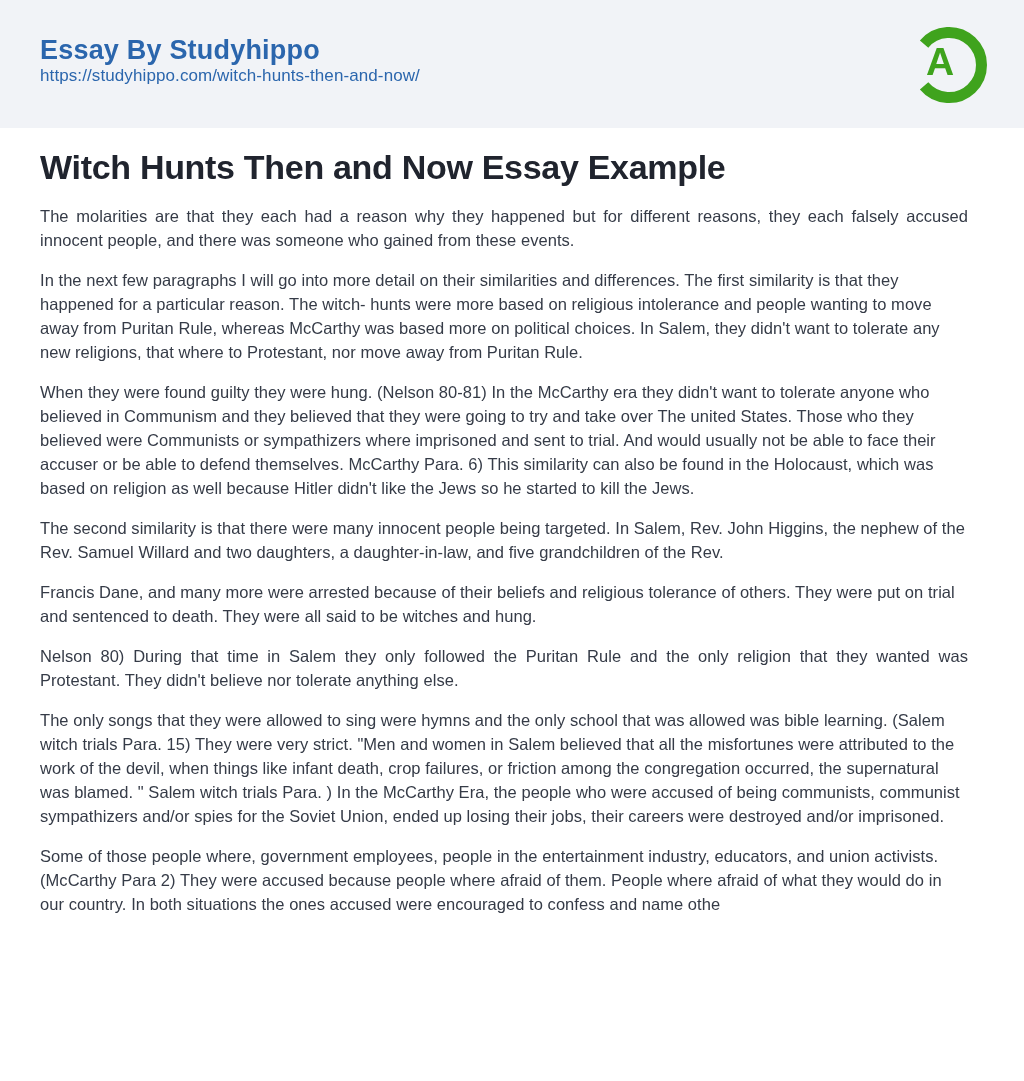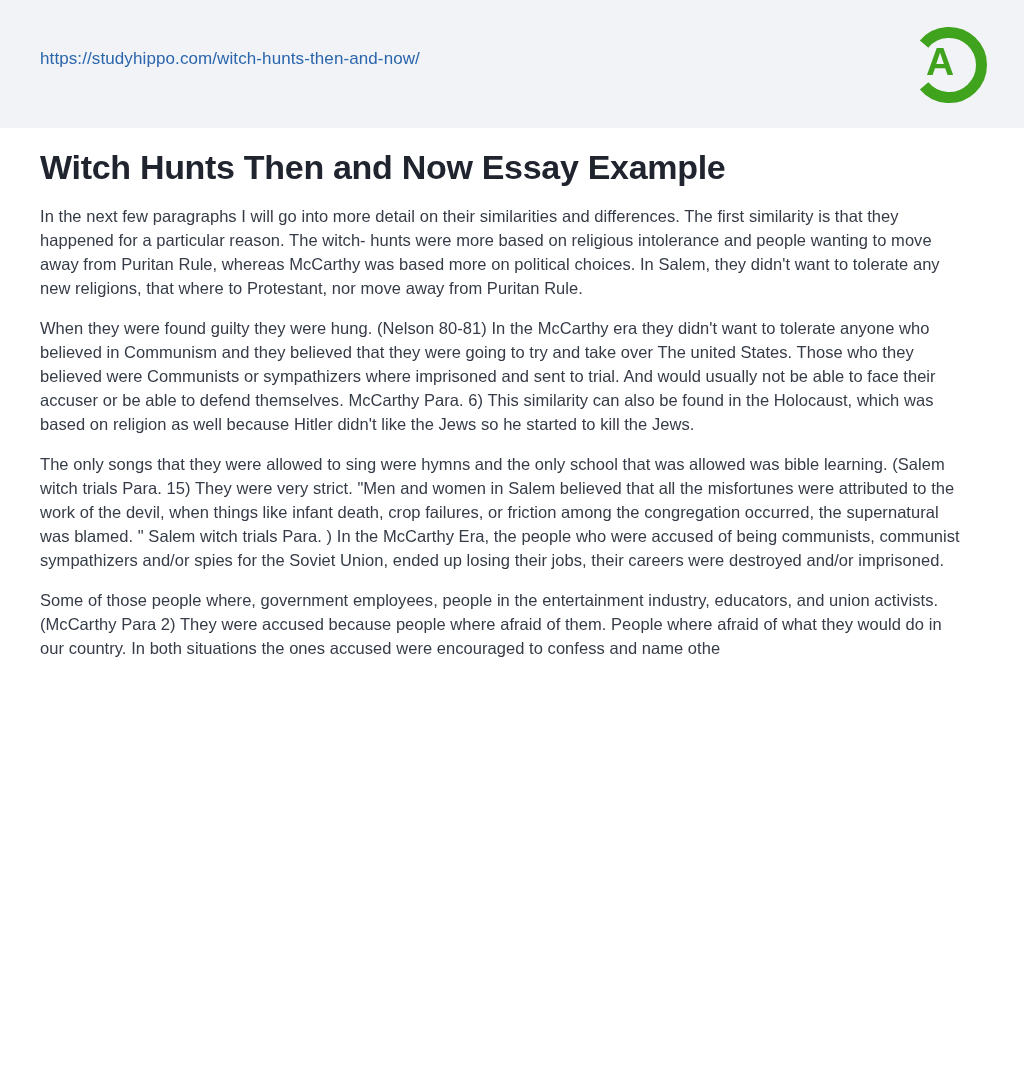--- a/index.html
+++ b/index.html
@@ -19,21 +19,20 @@
   }
   .site-title {
     color: #2b66ad;
     font-size: 27px;
     font-weight: bold;
     letter-spacing: 0.2px;
     line-height: 1.1;
   }
   .site-url {
     display: block;
-    margin-top: 13px;
     color: #2b66ad;
     font-size: 17px;
     text-decoration: none;
     letter-spacing: 0.1px;
   }
   .logo {
     position: absolute;
     top: 18px;
     left: 905px;
     width: 84px;
@@ -58,28 +57,33 @@
     letter-spacing: 0.05px;
   }
   .essay-body p.justify {
     text-align: justify;
   }
 </style>
 </head>
 <body>
 
 <header class="page-header">
+  <div class="site-title">Essay By Studyhippo</div>
   <a class="site-url" href="#">https://studyhippo.com/witch-hunts-then-and-now/</a>
   <div class="logo">
     <svg width="84" height="94" viewBox="0 0 84 94" xmlns="http://www.w3.org/2000/svg">
       <path d="M 19.1 26.1 A 32.5 32.5 0 1 1 19.1 67.9" fill="none" stroke="#3fa31d" stroke-width="11" stroke-linecap="butt"></path>
       <text x="35" y="57" text-anchor="middle" font-family="Liberation Sans, sans-serif" font-size="39" font-weight="bold" fill="#3fa31d">A</text>
     </svg>
   </div>
 </header>
 
 <main class="essay-body">
   <h1 class="essay-title">Witch Hunts Then and Now Essay Example</h1>
+  <p class="justify">The molarities are that they each had a reason why they happened but for different reasons, they each falsely accused innocent people, and there was someone who gained from these events.</p>
   <p>In the next few paragraphs I will go into more detail on their similarities and differences. The first similarity is that they happened for a particular reason. The witch- hunts were more based on religious intolerance and people wanting to move away from Puritan Rule, whereas McCarthy was based more on political choices. In Salem, they didn't want to tolerate any new religions, that where to Protestant, nor move away from Puritan Rule.</p>
   <p>When they were found guilty they were hung. (Nelson 80-81) In the McCarthy era they didn't want to tolerate anyone who believed in Communism and they believed that they were going to try and take over The united States. Those who they believed were Communists or sympathizers where imprisoned and sent to trial. And would usually not be able to face their accuser or be able to defend themselves. McCarthy Para. 6) This similarity can also be found in the Holocaust, which was based on religion as well because Hitler didn't like the Jews so he started to kill the Jews.</p>
+  <p>The second similarity is that there were many innocent people being targeted. In Salem, Rev. John Higgins, the nephew of the Rev. Samuel Willard and two daughters, a daughter-in-law, and five grandchildren of the Rev.</p>
+  <p>Francis Dane, and many more were arrested because of their beliefs and religious tolerance of others. They were put on trial and sentenced to death. They were all said to be witches and hung.</p>
+  <p class="justify">Nelson 80) During that time in Salem they only followed the Puritan Rule and the only religion that they wanted was Protestant. They didn't believe nor tolerate anything else.</p>
   <p>The only songs that they were allowed to sing were hymns and the only school that was allowed was bible learning. (Salem witch trials Para. 15) They were very strict. "Men and women in Salem believed that all the misfortunes were attributed to the work of the devil, when things like infant death, crop failures, or friction among the congregation occurred, the supernatural was blamed. " Salem witch trials Para. ) In the McCarthy Era, the people who were accused of being communists, communist sympathizers and/or spies for the Soviet Union, ended up losing their jobs, their careers were destroyed and/or imprisoned.</p>
   <p>Some of those people where, government employees, people in the entertainment industry, educators, and union activists. (McCarthy Para 2) They were accused because people where afraid of them. People where afraid of what they would do in our country. In both situations the ones accused were encouraged to confess and name othe</p>
 </main>
 
 </body></html>

